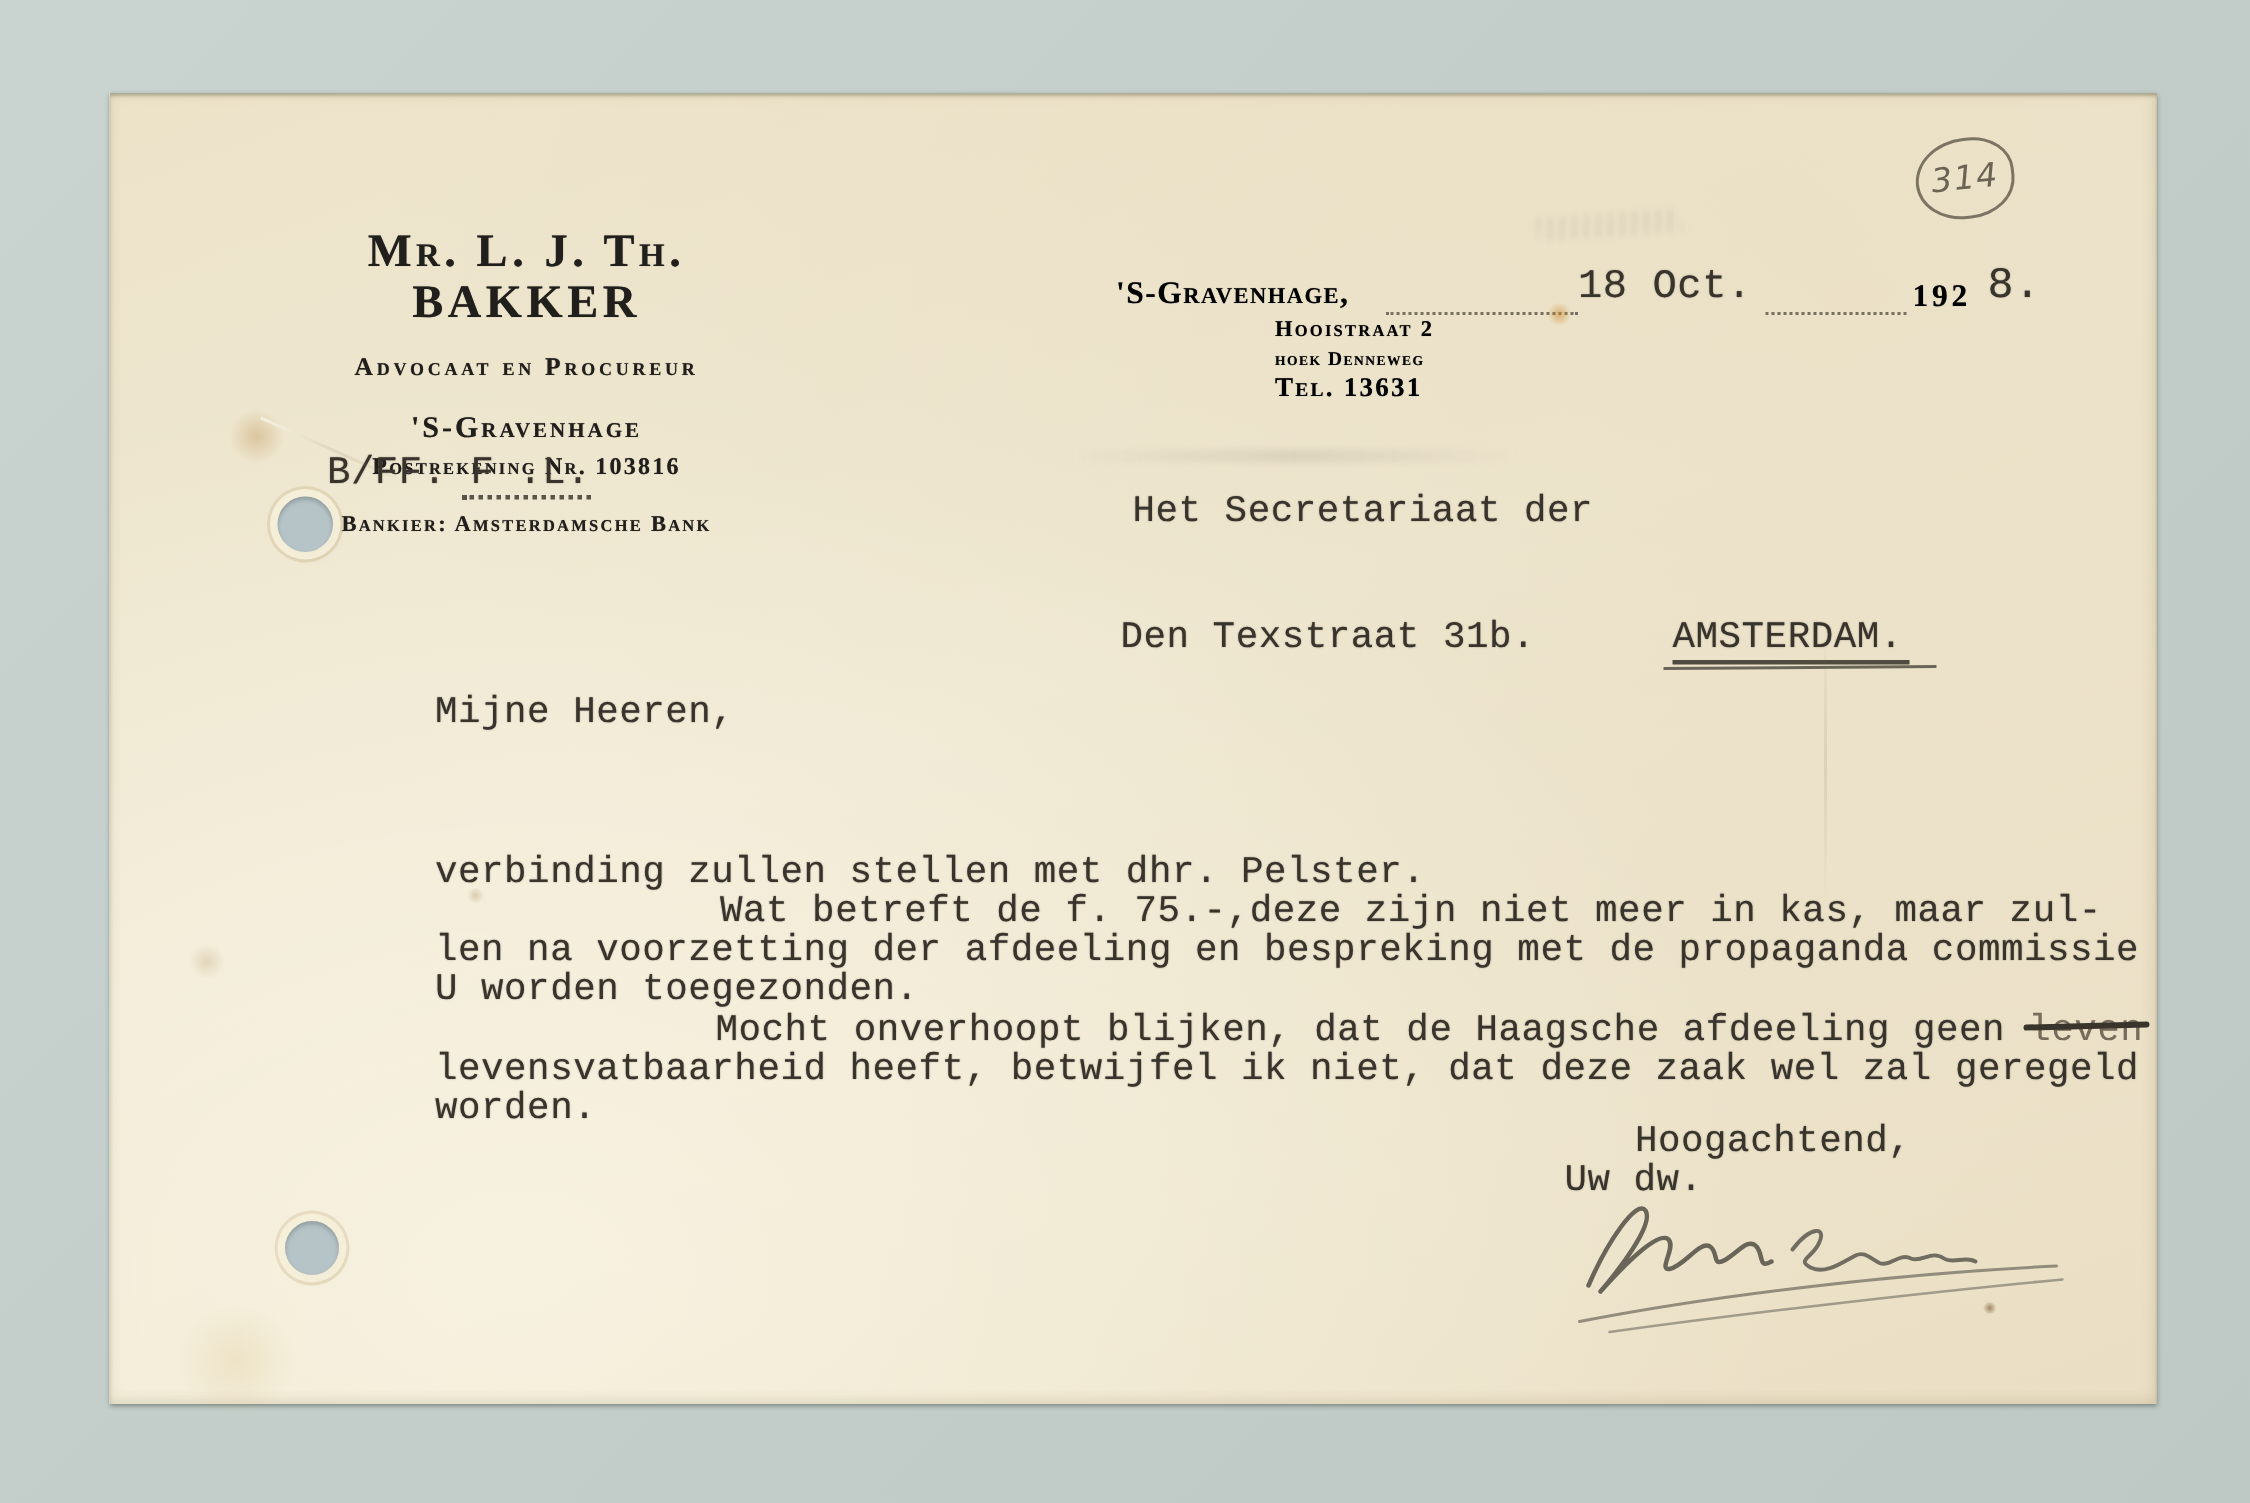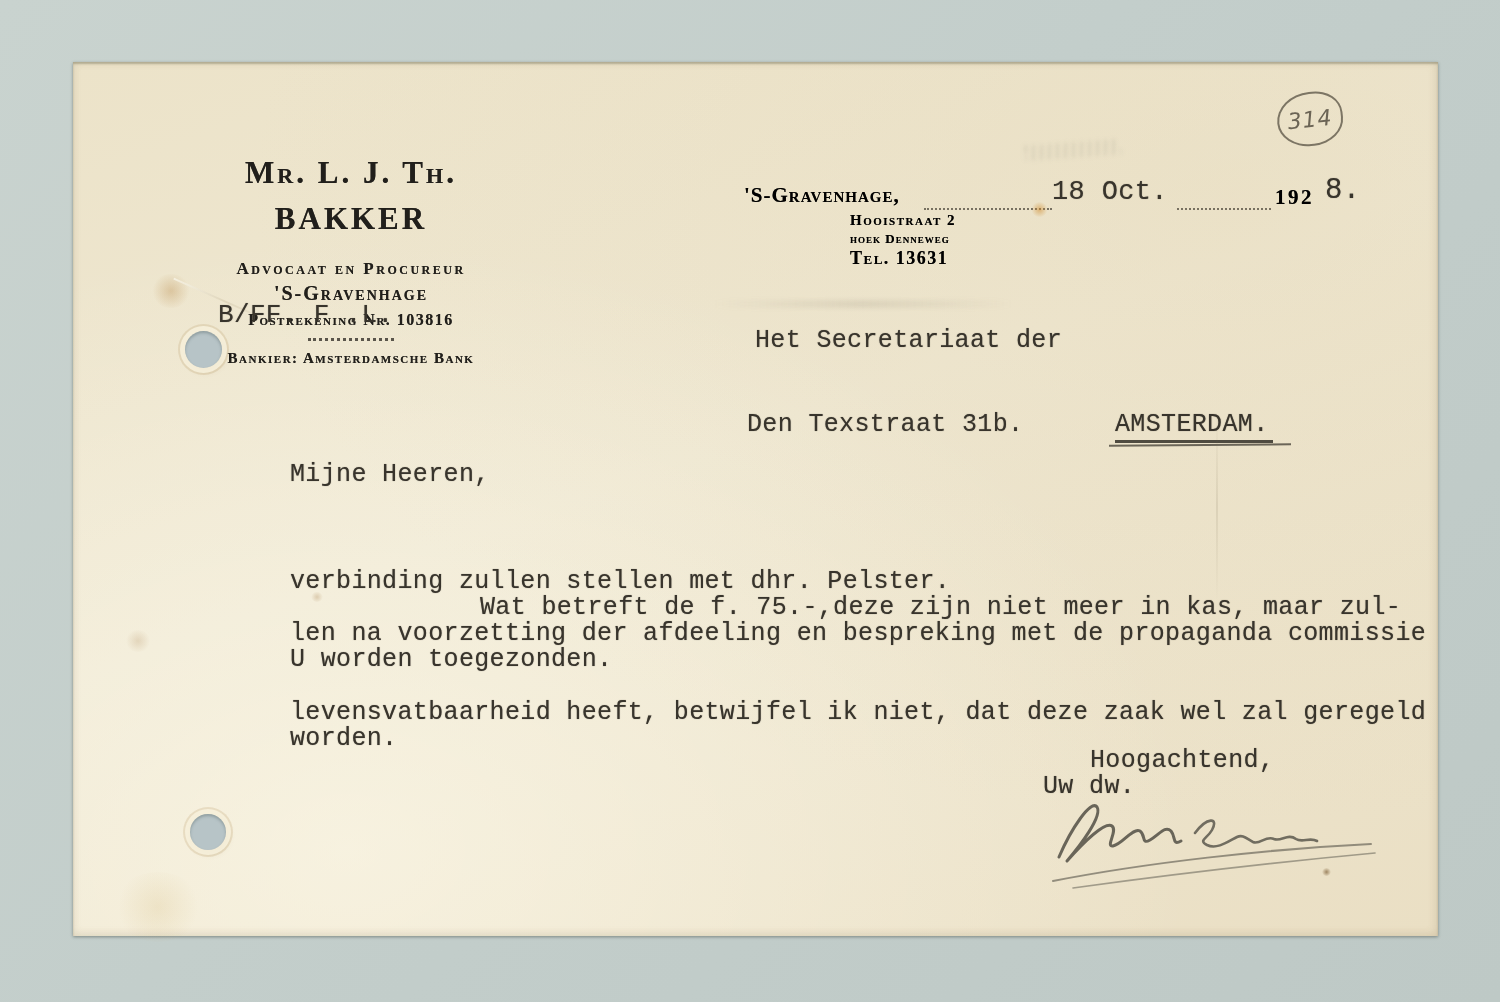--- a/index.html
+++ b/index.html
@@ -15,23 +15,23 @@
       radial-gradient(ellipse at 20% 90%, rgba(255,252,238,.55), rgba(255,252,238,0) 55%),
       radial-gradient(ellipse at 85% 15%, rgba(222,205,165,.25), rgba(222,205,165,0) 60%),
       linear-gradient(160deg,#ece3c9 0%,#efe8d3 45%,#eadfc4 100%);
     box-shadow:0 1px 3px rgba(40,50,45,.45), inset 0 2px 2px rgba(90,90,64,.35),
                inset -2px 0 10px rgba(130,110,70,.10), inset 0 -2px 8px rgba(130,110,70,.12);
   }
   
   .lh-left{position:absolute;left:92px;top:88px;width:372px;text-align:center;color:#211f1b}
   .sc{font-variant:small-caps;font-weight:bold;font-family:"Liberation Serif",serif;
       text-shadow:0 0 .5px rgba(33,31,27,.7)}
-  .lh-name{font-size:31px;letter-spacing:3px;line-height:46px}
+  .lh-name{font-size:31px;letter-spacing:3px;line-height:34px}
   .lh-title{font-size:17px;letter-spacing:2.5px;margin-top:17px}
-  .lh-city{font-size:20px;letter-spacing:2px;margin-top:3px}
+  .lh-city{font-size:20px;letter-spacing:2px;margin-top:19px}
   .lh-post{font-size:16px;letter-spacing:1.5px;margin-top:6px}
   .lh-divider{width:86px;height:0;border-top:3px dotted rgba(40,36,30,.75);margin:9px auto 0}
   .lh-bank{font-size:15px;letter-spacing:1.5px;margin-top:9px}
   
   .tw{font-family:"Liberation Mono",monospace;font-weight:400;color:#38342c;
       letter-spacing:.35px;white-space:pre;
       text-shadow:0 0 1px rgba(50,46,38,.55)}
   .ref{position:absolute;left:145px;top:238px;font-size:26px}
   
   .dl-place{position:absolute;left:671px;top:121px;font-size:21px;letter-spacing:1px}
@@ -132,20 +132,21 @@
 
   <div class="tw rc1">Het Secretariaat der</div>
   <div class="tw rc3">Den Texstraat 31b.</div>
   <div class="tw rc-city">AMSTERDAM.</div>
 
   <div class="tw bl sal">Mijne Heeren,</div>
   <div class="tw bl bl1">verbinding zullen stellen met dhr. Pelster.</div>
   <div class="tw bl bl2">Wat betreft de f. 75.-,deze zijn niet meer in kas, maar zul-</div>
   <div class="tw bl bl4">U worden toegezonden.</div>
   <div class="tw bl bl3">len na voorzetting der afdeeling en bespreking met de propaganda commissie</div>
+  <div class="tw bl bl5"><span>Mocht onverhoopt blijken, dat de Haagsche afdeeling geen </span><span class="struck">leven</span></div>
   <div class="tw bl bl6">levensvatbaarheid heeft, betwijfel ik niet, dat deze zaak wel zal geregeld</div>
   <div class="tw bl bl7">worden.</div>
 
   <div class="tw bl cl1">Hoogachtend,</div>
   <div class="tw bl cl2">Uw dw.</div>
 
   <svg class="sig" viewBox="0 0 340 118">
     <g fill="none" stroke="#565349" stroke-linecap="round" stroke-linejoin="round">
       <path d="M14,70 C26,42 46,12 52,20 C58,29 34,60 22,74 C38,56 60,34 67,39 C73,44 60,60 68,59 C78,57 88,40 95,44 C101,48 96,58 105,53 C114,48 120,38 126,44 C131,50 127,59 136,54" stroke-width="3" opacity=".88"></path>
       <path d="M150,46 C162,30 174,30 167,43 C162,52 153,53 162,58 C172,63 184,54 192,50 C198,47 202,52 208,55 C215,58 221,48 229,52 C236,55 243,46 251,52 C257,56 265,50 272,54" stroke-width="2.6" opacity=".82"></path>

